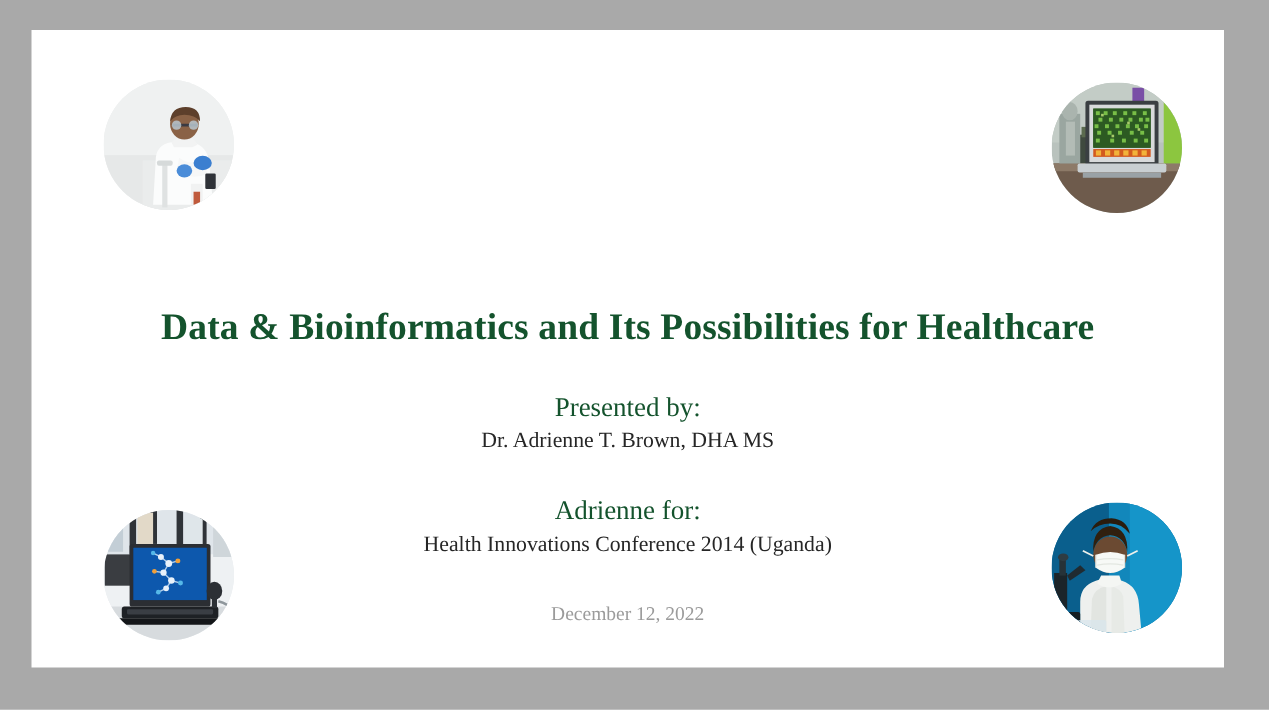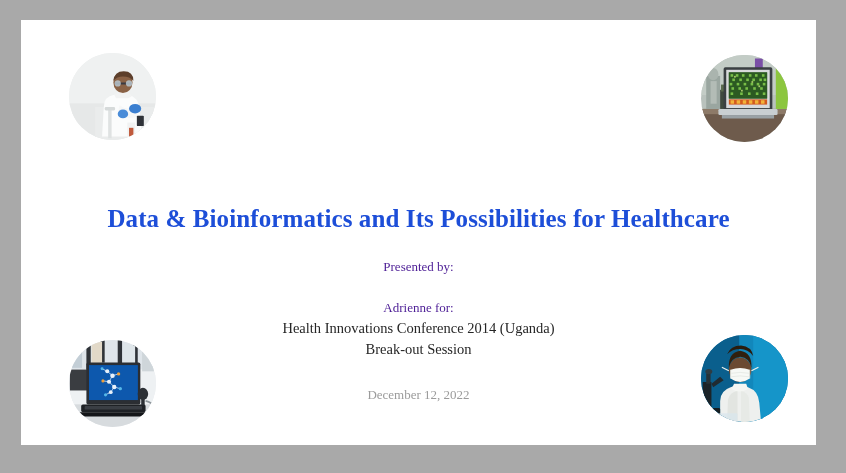--- a/index.html
+++ b/index.html
@@ -55,38 +55,38 @@
   .photo-bl { left: 38px;  top: 310px; }
   .photo-br { left: 670px; top: 305px; }
 
   
   .title {
     position: absolute;
     left: 0;
     right: 0;
     top: 175px;
     text-align: center;
-    color: #1d4ed8;
+    color: #14532d;
     font-size: 25px;
     font-weight: bold;
     letter-spacing: 0.1px;
     line-height: 1.1;
   }
 
   .body-block {
     position: absolute;
     left: 0;
     right: 0;
     top: 228px;
     text-align: center;
   }
 
   .lead {
-    color: #4c1d95;
-    font-size: 13px;
+    color: #14532d;
+    font-size: 18px;
     line-height: 1.45;
   }
   .detail {
     color: #262626;
     font-size: 14.5px;
     line-height: 1.45;
   }
   .group-gap { height: 22px; }
 
   .date {
@@ -274,25 +274,25 @@
           <ellipse cx="9" cy="42" rx="4" ry="3" fill="#2e3c43"></ellipse>
           <rect x="16" y="90" width="26" height="10" rx="1.5" fill="#d8e6ec" opacity="0.75"></rect>
         </svg>
       </div>
 
       <div class="title">Data &amp; Bioinformatics and Its Possibilities for Healthcare</div>
 
       <div class="body-block">
 
         <div class="lead">Presented by:</div>
+        <div class="detail">Dr. Adrienne T. Brown, DHA MS</div>
 
         <div class="group-gap"></div>
 
         <div class="lead">Adrienne for:</div>
         <div class="detail">Health Innovations Conference 2014 (Uganda)</div>
-        <div class="detail">Break-out Session</div>
 
         <div class="date">December 12, 2022</div>
       </div>
 
     </div>
   </div>
 </div>
 
 </body></html>

